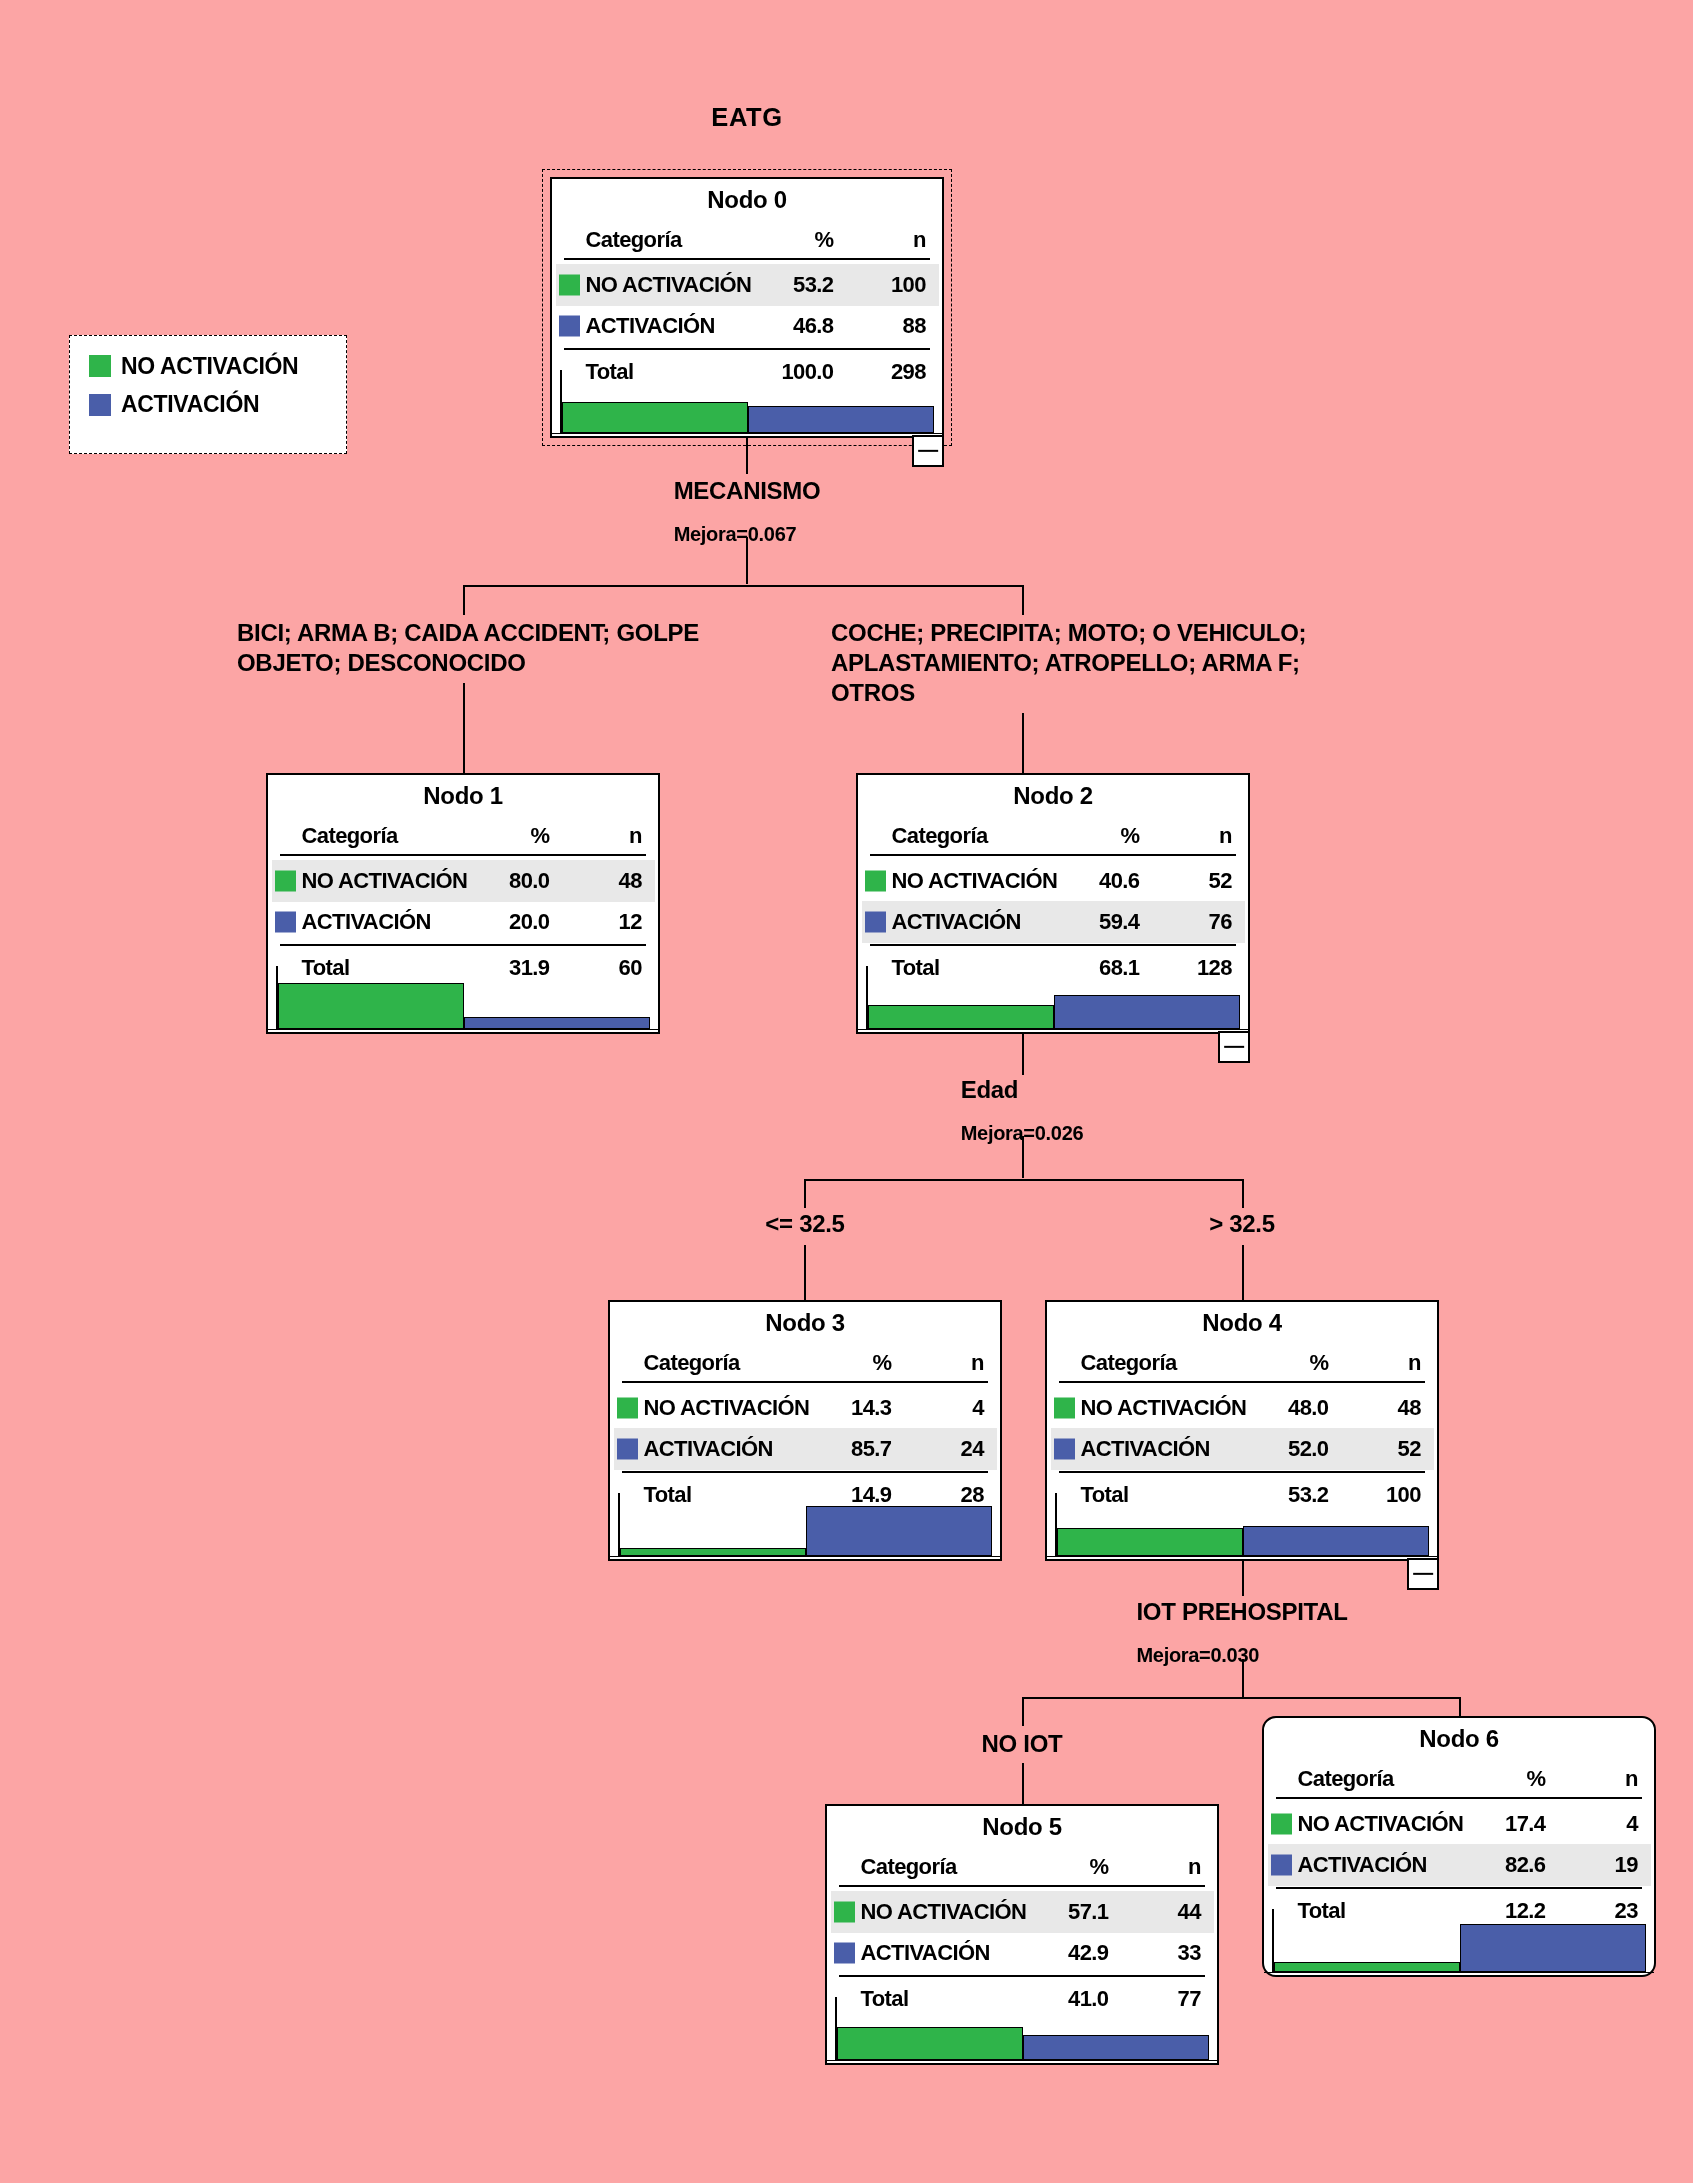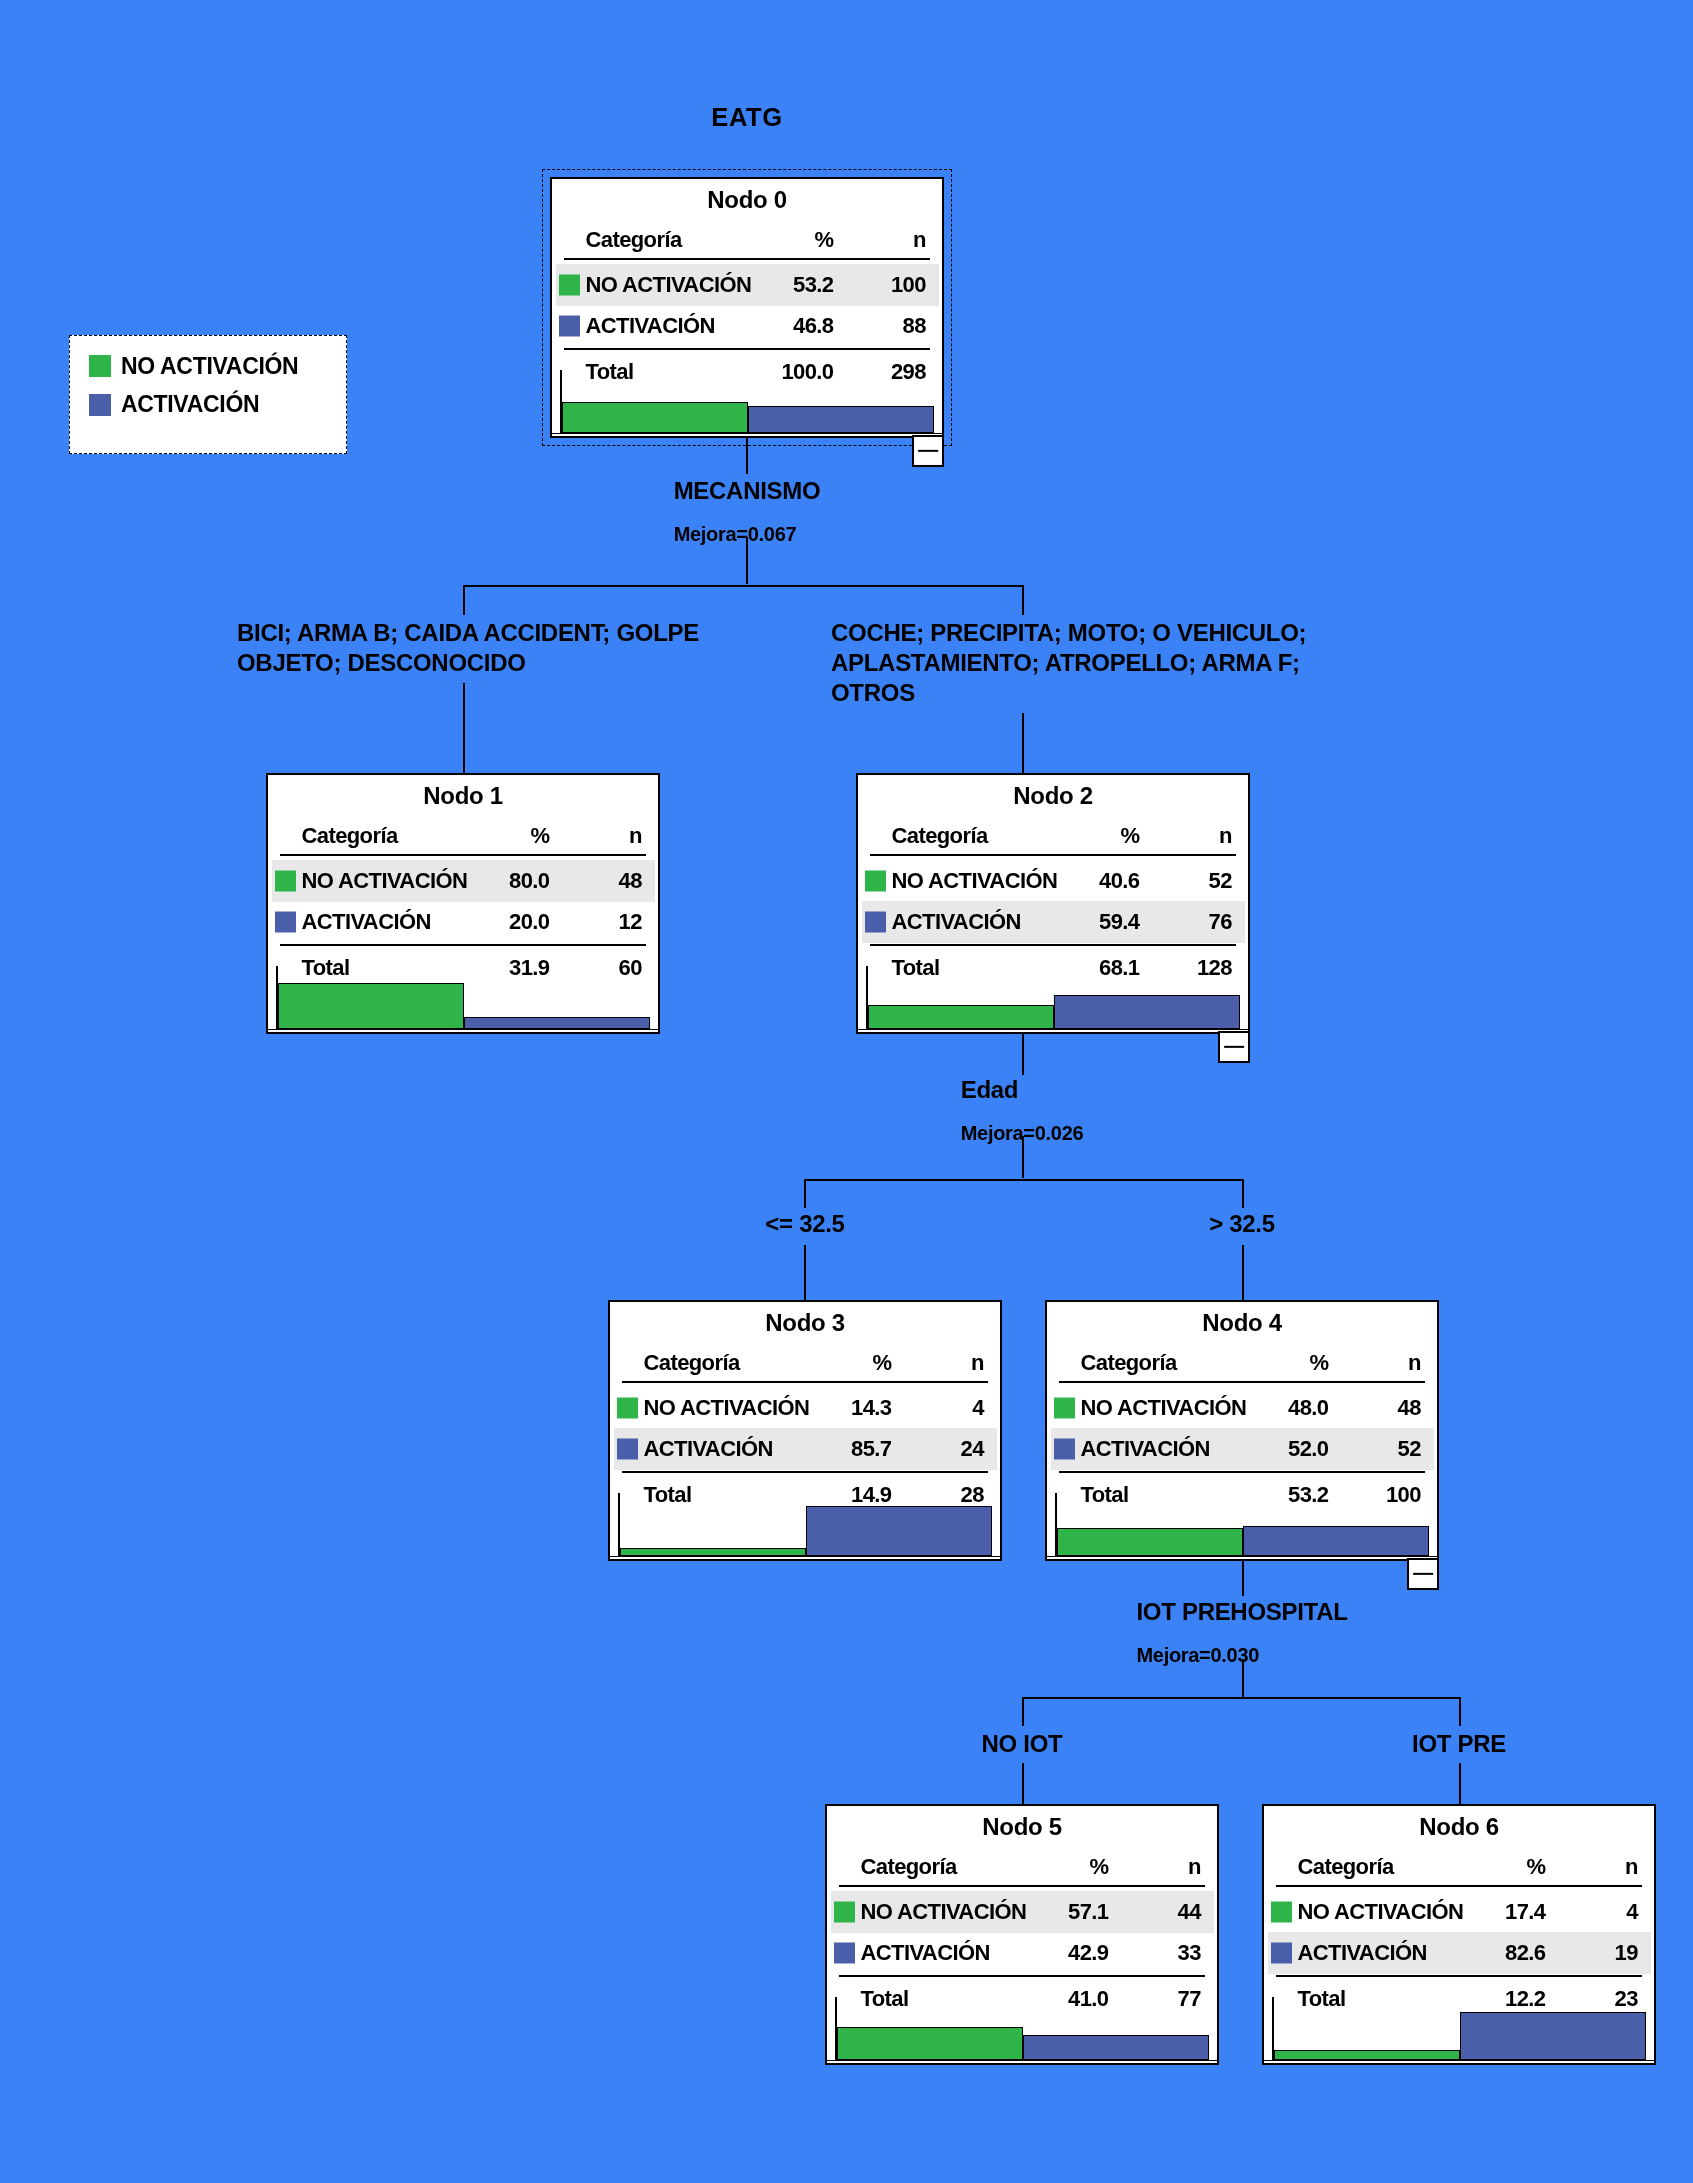--- a/index.html
+++ b/index.html
@@ -89,21 +89,21 @@
     box-sizing:border-box;
   }
   .minus-bar{
     position:absolute;left:50%;top:50%;transform:translate(-50%,-50%);
     width:19.7px;height:2.3px;background:#000;
   }
 </style>
 </head>
 <body>
 
-<div id="canvas" style="background: #3b82f6;">
+<div id="canvas" style="background: #fca5a5;">
 
   <div class="tree-title">EATG</div>
 
   <div class="legend">
     <div class="legend-item li0">
       <span class="swatch green"></span>
       <span class="ltext">NO ACTIVACIÓN</span>
     </div>
     <div class="legend-item li1">
       <span class="swatch blue"></span>
@@ -365,21 +365,21 @@
       <span class="col-cat">Total</span>
       <span class="col-pct">41.0</span>
       <span class="col-n">77</span>
     </div>
     <div class="yaxis"></div>
     <div class="bar bgreen green" style="height: 33px;"></div>
     <div class="bar bblue blue" style="height: 25px;"></div>
     <div class="xaxis"></div>
   </div>
 
-  <div class="node" style="left:1262px;top:1804px;">
+  <div class="node" style="left:1262px;top:1716px;border-radius:14px;">
     <div class="ntitle">Nodo 6</div>
     <div class="thead">
       <span class="col-cat">Categoría</span>
       <span class="col-pct">%</span>
       <span class="col-n">n</span>
     </div>
     <div class="rule rh"></div>
     <div class="trow r0">
       <span class="rowswatch green"></span>
       <span class="col-cat">NO ACTIVACIÓN</span>

